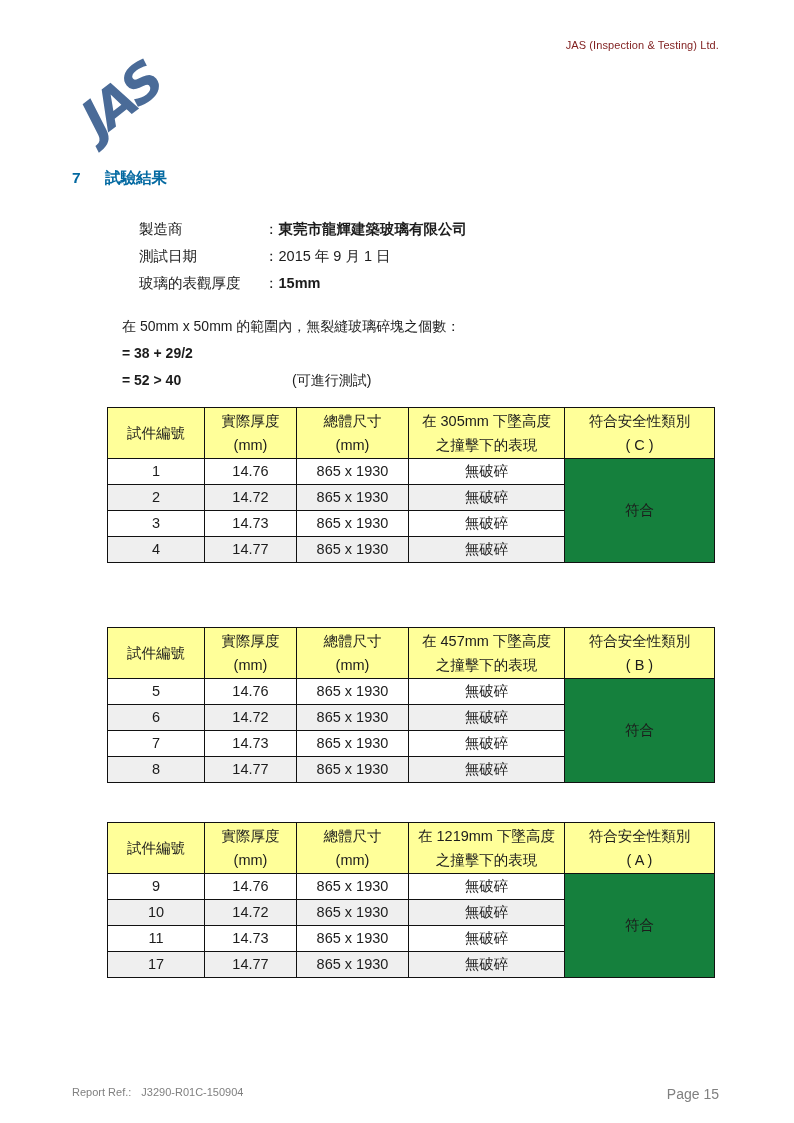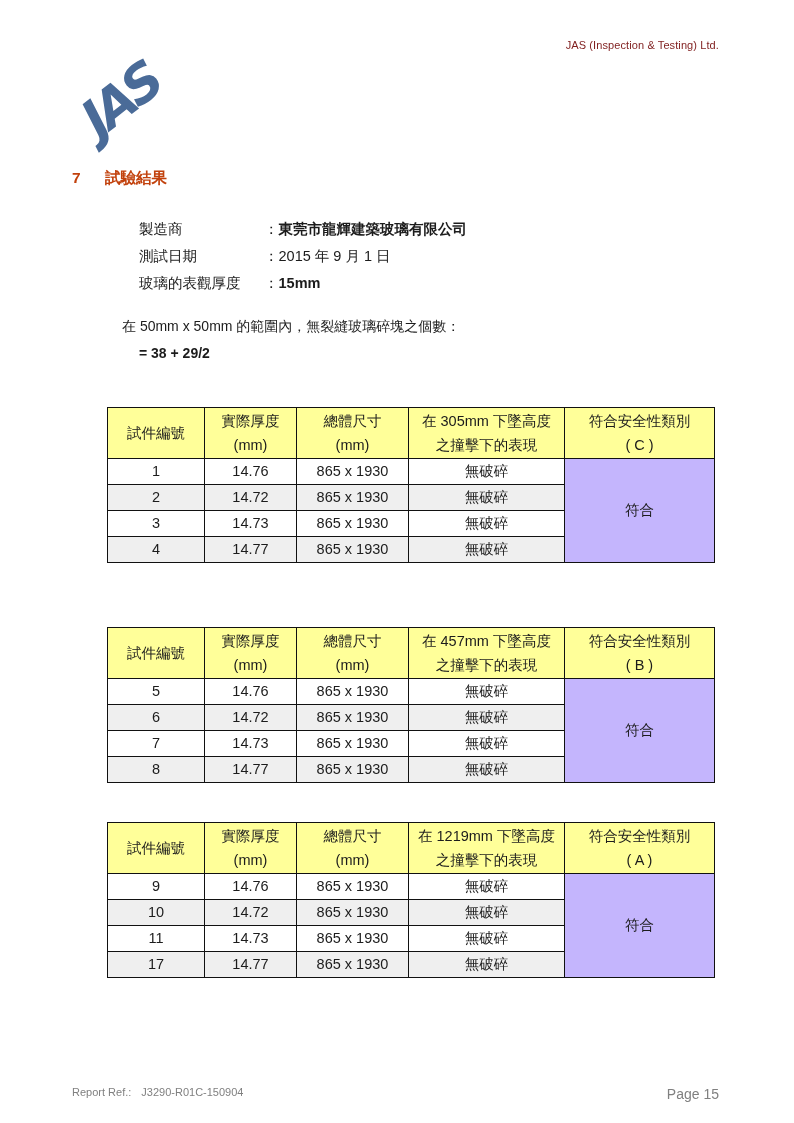--- a/index.html
+++ b/index.html
@@ -12,47 +12,47 @@
   }
   
   .logo { position:absolute; left:56px; top:44px; width:130px; height:110px; }
   .company-name {
     position:absolute; top:39px; right:75px;
     font-size:11px; color:#7f1d1d; letter-spacing:0.1px;
   }
   
   .heading {
     position:absolute; left:72px; top:168px;
-    font-size:15.5px; font-weight:bold; color:#c2410c;
+    font-size:15.5px; font-weight:bold; color:#0369a1;
   }
   .heading .num { display:inline-block; width:33px; }
   
   .info { position:absolute; left:120px; top:216px; font-size:14.5px;margin-left:19px; }
   .info-row { height:27px; line-height:27px; white-space:nowrap; }
   .info-label { display:inline-block; width:125px; }
   .bold { font-weight:bold; }
   
   .para { position:absolute; left:122px; top:313px; font-size:14px; }
   .para-line { height:27px; line-height:27px; white-space:nowrap; }
-  .num-latin { font-weight:600;margin-left:17px; }
+  .num-latin { font-weight:600; }
   .calc-left { display:inline-block; width:170px; font-weight:600; }
   
   .rtable { position:absolute; left:107px; width:607px; border-collapse:collapse; table-layout:fixed;padding-left:16px; }
   .rtable-1 { top:407px; }
   .rtable-2 { top:627px; }
   .rtable-3 { top:822px; }
   .rtable th, .rtable td {
     border:1.5px solid #111; text-align:center; vertical-align:middle;
     font-size:14.5px; font-weight:normal; padding:0;
   }
   .rtable thead th { background:#ffff99; height:51px; }
   .rtable thead th span { display:block; line-height:24px; }
   .rtable tbody td { height:25px; line-height:25px; background:#ffffff; }
   .rtable tbody tr:nth-child(even) td { background:#efefef; }
-  .rtable tbody td.merged { background:#c4b5fd; }
+  .rtable tbody td.merged { background:#15803d; }
   
   .footer-left {
     position:absolute; left:72px; top:1086px;
     font-size:11px; color:#808080;
   }
   .footer-left .ref-value { margin-left:10px; }
   .footer-right {
     position:absolute; right:75px; top:1086px;
     font-size:14px; color:#808080;
   }
@@ -82,20 +82,23 @@
       <span class="info-label">測試日期</span><span>：</span><span>2015 年 9 月 1 日</span>
     </div>
     <div class="info-row">
       <span class="info-label">玻璃的表觀厚度</span><span>：</span><span class="bold">15mm</span>
     </div>
   </div>
 
   <div class="para">
     <div class="para-line">在 50mm x 50mm 的範圍內，無裂縫玻璃碎塊之個數：</div>
     <div class="para-line num-latin">= 38 + 29/2</div>
+    <div class="para-line">
+      <span class="calc-left">= 52 &gt; 40</span><span>(可進行測試)</span>
+    </div>
   </div>
 
   <table class="rtable rtable-1">
     <colgroup>
         <col style="width:97px">
         <col style="width:92px">
         <col style="width:112px">
         <col style="width:156px">
         <col style="width:150px">
       </colgroup>

